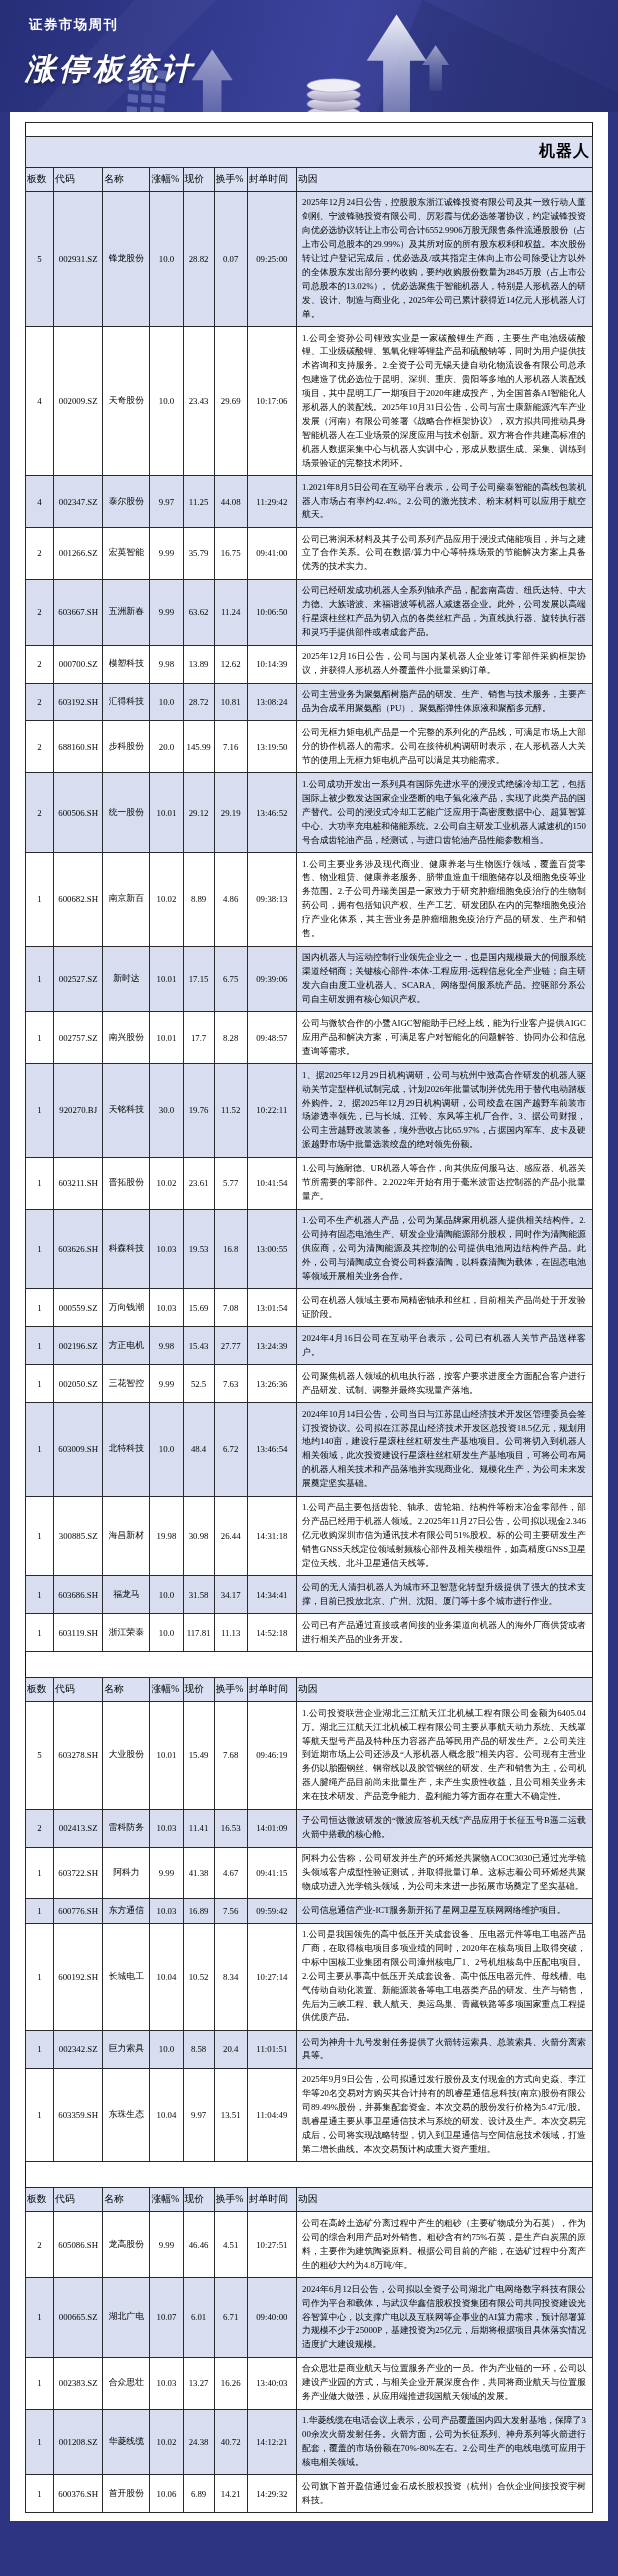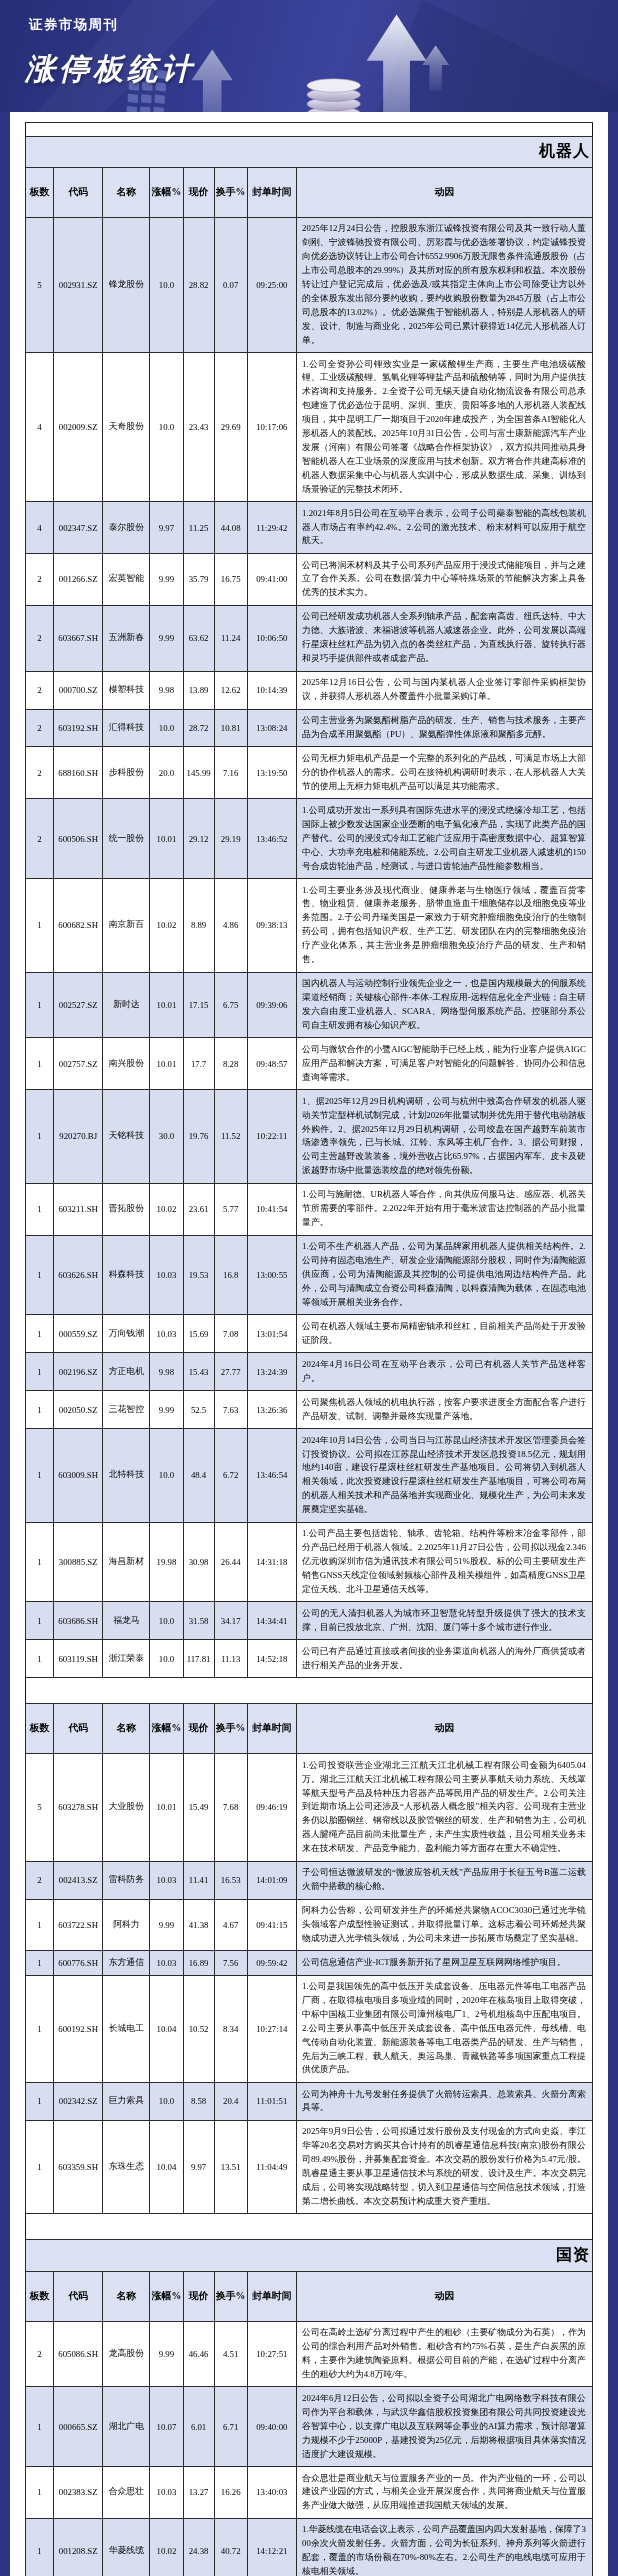--- a/index.html
+++ b/index.html
@@ -55,23 +55,23 @@
   tr.spacer.lg td{height:23px;}
   tr.sec-title td{
     background:#dbe1f2;
     text-align:right;
     font-size:16px;font-weight:700;
     padding:4.6px 2.1px;
     letter-spacing:1px;
   }
   tr.col-head th{
     background:#dbe1f2;
-    font-size:9.8px;font-weight:700;
-    padding:18px 1px;
-    text-align:center;
+    font-size:9.8px;font-weight:400;
+    padding:5px 1px;
+    text-align:left;
   }
   tr.data-row td.num{
     text-align:center;
     font-size:8.8px;
     padding:2.1px 1px;
   }
   tr.data-row td.reason{
     font-size:8.8px;
     line-height:1.58;
     text-align:justify;
@@ -491,23 +491,20 @@
           <td class="num">东珠生态</td>
           <td class="num">10.04</td>
           <td class="num">9.97</td>
           <td class="num">13.51</td>
           <td class="num">11:04:49</td>
           <td class="reason">2025年9月9日公告，公司拟通过发行股份及支付现金的方式向史焱、李江华等20名交易对方购买其合计持有的凯睿星通信息科技(南京)股份有限公司89.49%股份，并募集配套资金。本次交易的股份发行价格为5.47元/股。凯睿星通主要从事卫星通信技术与系统的研发、设计及生产。本次交易完成后，公司将实现战略转型，切入到卫星通信与空间信息技术领域，打造第二增长曲线。本次交易预计构成重大资产重组。</td>
         </tr>
         <tr class="spacer lg">
           <td colspan="8"></td>
         </tr>
-        <tr class="sec-title">
-          <td colspan="8">国资</td>
-        </tr>
         <tr class="col-head">
           <th>板数</th>
           <th>代码</th>
           <th>名称</th>
           <th>涨幅%</th>
           <th>现价</th>
           <th>换手%</th>
           <th>封单时间</th>
           <th>动因</th>
         </tr>

